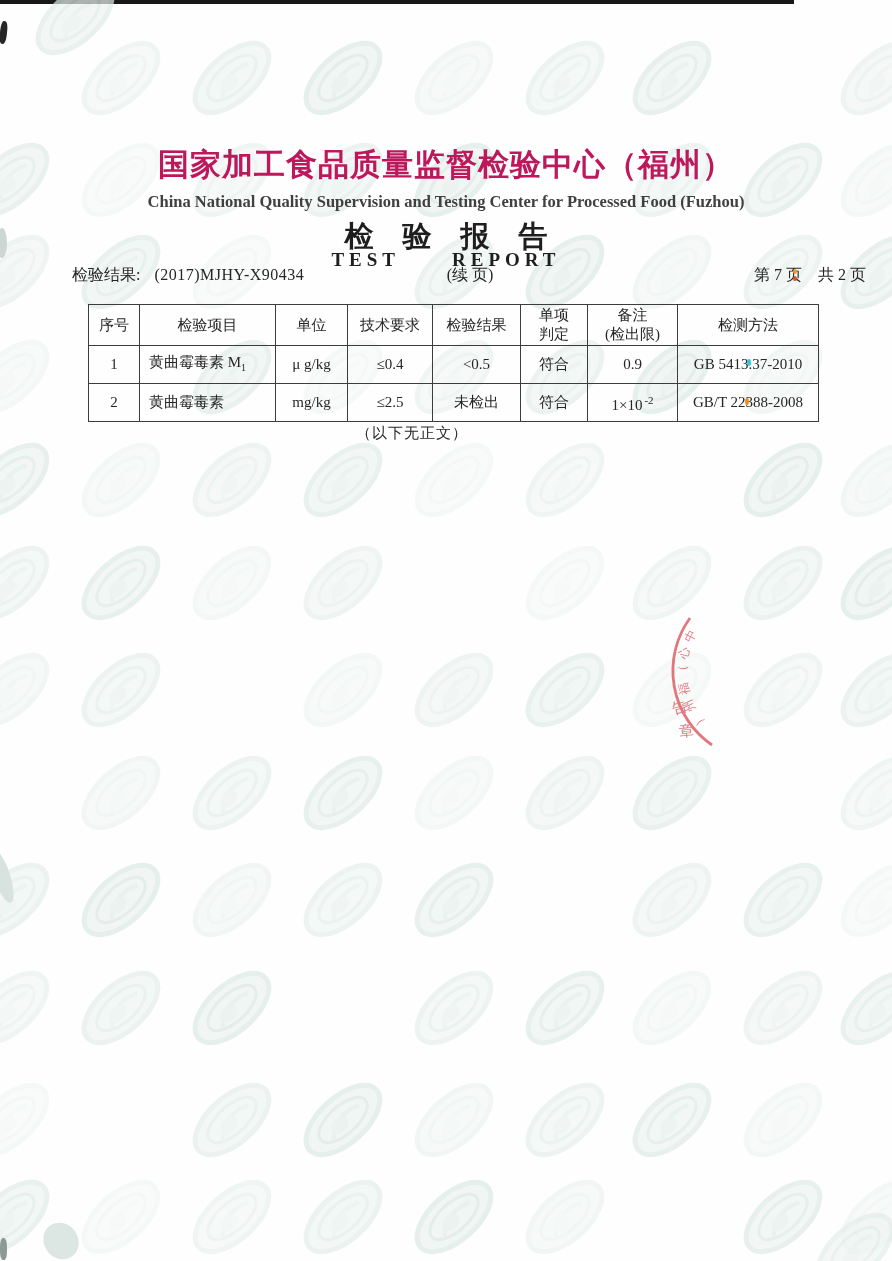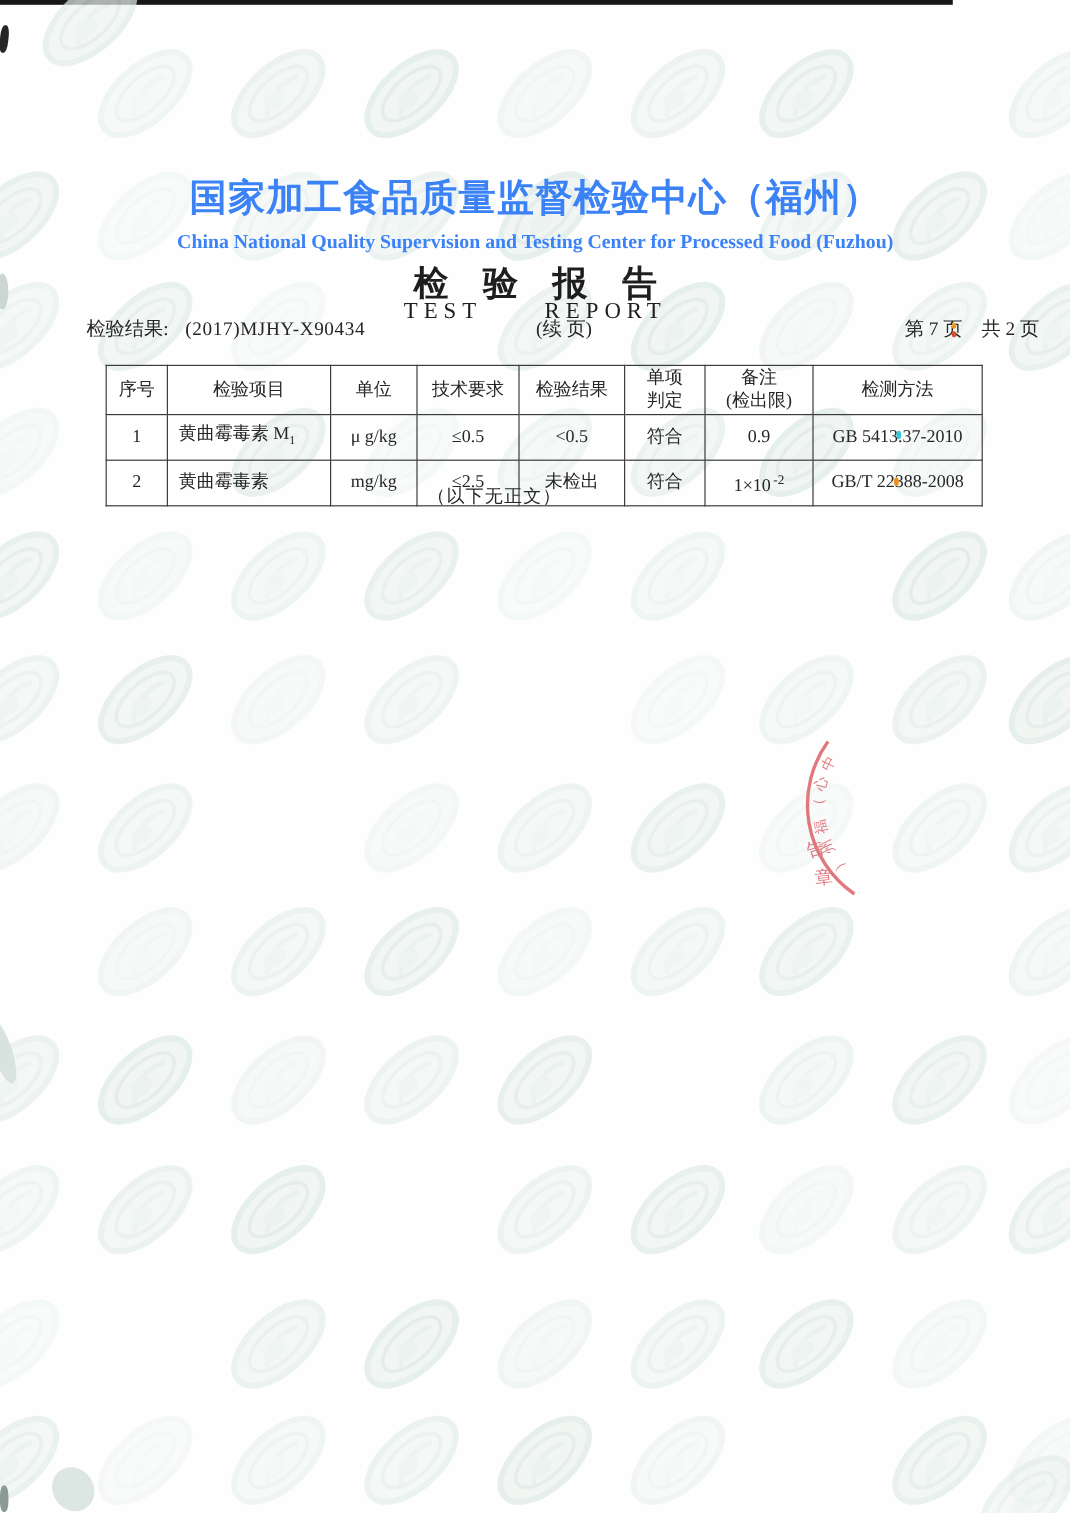--- a/index.html
+++ b/index.html
@@ -7,45 +7,45 @@
     width:892px;height:1261px;position:relative;overflow:hidden;
     background:#fefefe;
     font-family:"Liberation Serif","DejaVu Serif",serif;
     color:#262626;
   }
   .layer{position:absolute;left:0;top:0;width:892px;height:1261px;}
   #watermarks{z-index:0;}
   .wm{position:absolute;width:100px;height:100px;pointer-events:none;}
   .content{position:absolute;z-index:2;}
   .centered{left:0;width:892px;text-align:center;}
-  .org-cn{top:144px;font-size:31px;font-weight:bold;letter-spacing:1px;color:#3b82f6;}
-  .org-en{top:192px;font-size:16.5px;font-weight:bold;color:#3b82f6;}
+  .org-cn{top:144px;font-size:31px;font-weight:bold;letter-spacing:1px;color:#be185d;}
+  .org-en{top:192px;font-size:16.5px;font-weight:bold;color:#404040;}
   .title-cn{top:217px;font-size:29px;font-weight:bold;color:#1e1e1e;}
-  .title-en{top:249px;font-size:19px;font-weight:normal;letter-spacing:5px;color:#1e1e1e;
+  .title-en{top:249px;font-size:19px;font-weight:bold;letter-spacing:5px;color:#1e1e1e;
             display:flex;justify-content:center;gap:52px;}
   .meta{top:264px;font-size:16px;height:22px;line-height:22px;}
   .report-no{left:72px;}
   .report-no .val{margin-left:14px;font-size:16px;letter-spacing:.5px;}
   .continuation{left:400px;width:140px;text-align:center;}
   .page-indicator{right:26px;font-size:16px;}
   .rule{left:72px;top:288px;width:794px;height:4px;background:#171717;z-index:2;}
   table{
     position:absolute;left:88px;top:304px;width:730px;z-index:2;
     border-collapse:collapse;table-layout:fixed;
     font-size:15px;color:#262626;
   }
   th,td{
     border:1.6px solid #3c3c3c;text-align:center;vertical-align:middle;
     padding:0;font-weight:normal;white-space:pre-line;line-height:19px;
   }
   tr.hdr{height:41px;} tr.data{height:38px;}
   td.item-cell{text-align:left;padding-left:9px;}
   sub{font-size:10px;}
   sup{font-size:11px;margin-left:2px;}
-  .end-note{top:404px;left:88px;width:648px;text-align:center;font-size:15px;letter-spacing:1px;}
+  .end-note{top:424px;left:88px;width:648px;text-align:center;font-size:15px;letter-spacing:1px;}
   #stamp{position:absolute;left:600px;top:580px;z-index:3;}
   .artifact{position:absolute;z-index:4;border-radius:50%;}
   .edge-mark{position:absolute;z-index:1;}
 </style>
 </head>
 <body>
 
 <div id="watermarks" class="layer">
     <div class="wm" style="left: 71px; top: 28px; opacity: 0.47;"><svg width="100" height="100" viewBox="0 0 100 100">
         <g transform="rotate(-42 50 50)" fill="none">
@@ -837,21 +837,21 @@
     <th>单项
 判定</th>
     <th>备注
 (检出限)</th>
     <th>检测方法</th>
   </tr>
   <tr class="data">
     <td>1</td>
     <td class="item-cell"><span>黄曲霉毒素 M</span><sub>1</sub></td>
     <td>μ g/kg</td>
-    <td>≤0.5</td>
+    <td>≤0.4</td>
     <td>&lt;0.5</td>
     <td>符合</td>
     <td>0.9</td>
     <td>GB 5413.37-2010</td>
   </tr>
   <tr class="data">
     <td>2</td>
     <td class="item-cell">黄曲霉毒素</td>
     <td>mg/kg</td>
     <td>≤2.5</td>

